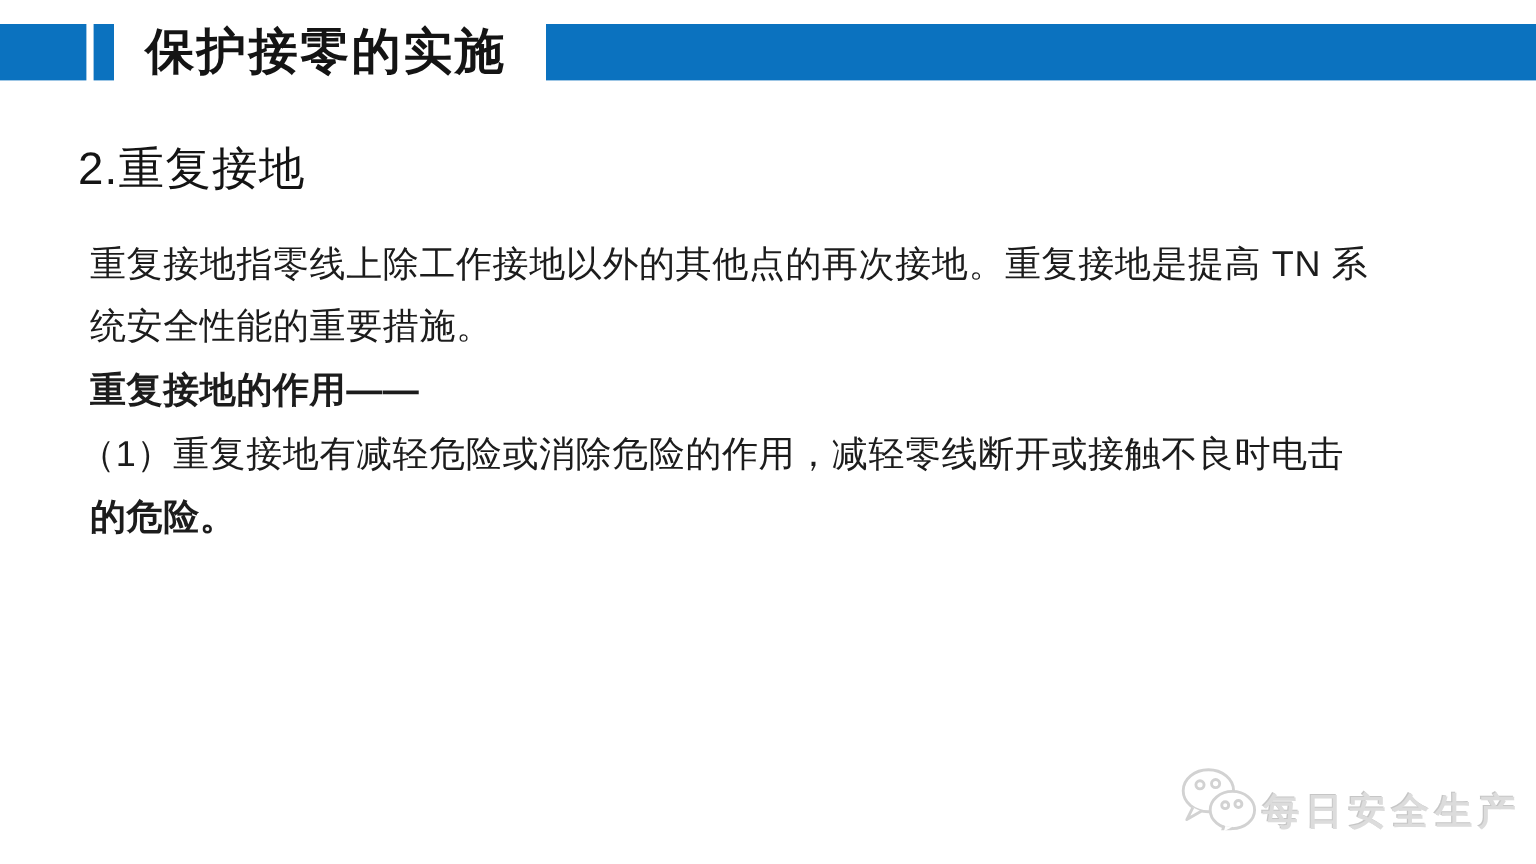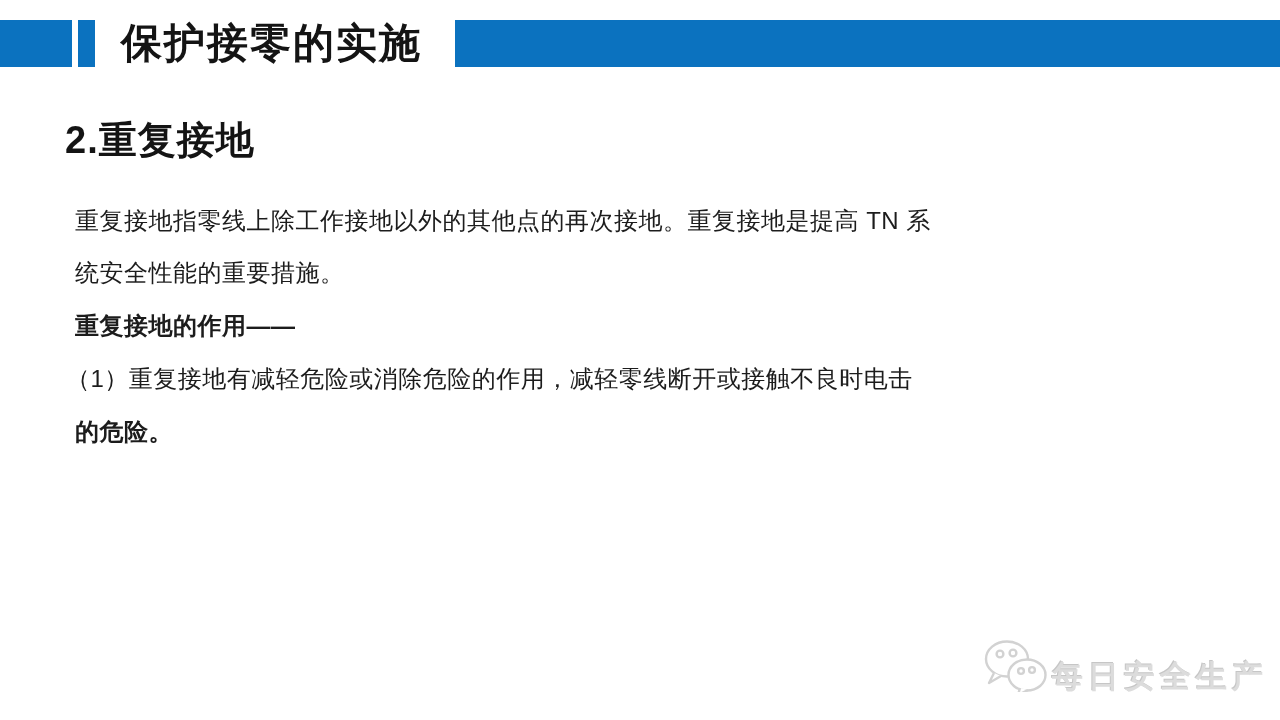--- a/index.html
+++ b/index.html
@@ -48,29 +48,29 @@
     right: 0;
     height: 47px;
     background: var(--accent_blue, #0b72bf);
   }
 
   
   .section-heading {
     position: absolute;
     left: 65px; top: 115px;
     font-size: 38px;
-    font-weight: 700;
+    font-weight: 400;
     letter-spacing: 1px;
     color: var(--text_black, #141414);
     white-space: nowrap;
     margin: 0;
   }
   .t-line {
     position: absolute;
-    font-size: 24px;
+    font-size: 30px;
     line-height: 34px;
     color: #1c1c1c;
     white-space: nowrap;
     letter-spacing: 0.5px;
   }
   .t-para1 { left: 75px; top: 204px; }
   .t-para2 { left: 75px; top: 256px; }
   .t-sub   { left: 75px; top: 309px; font-weight: 700; }
   .t-pt1   { left: 66px; top: 362px; }
   .t-pt2   { left: 75px; top: 415px; font-weight: bold; }

